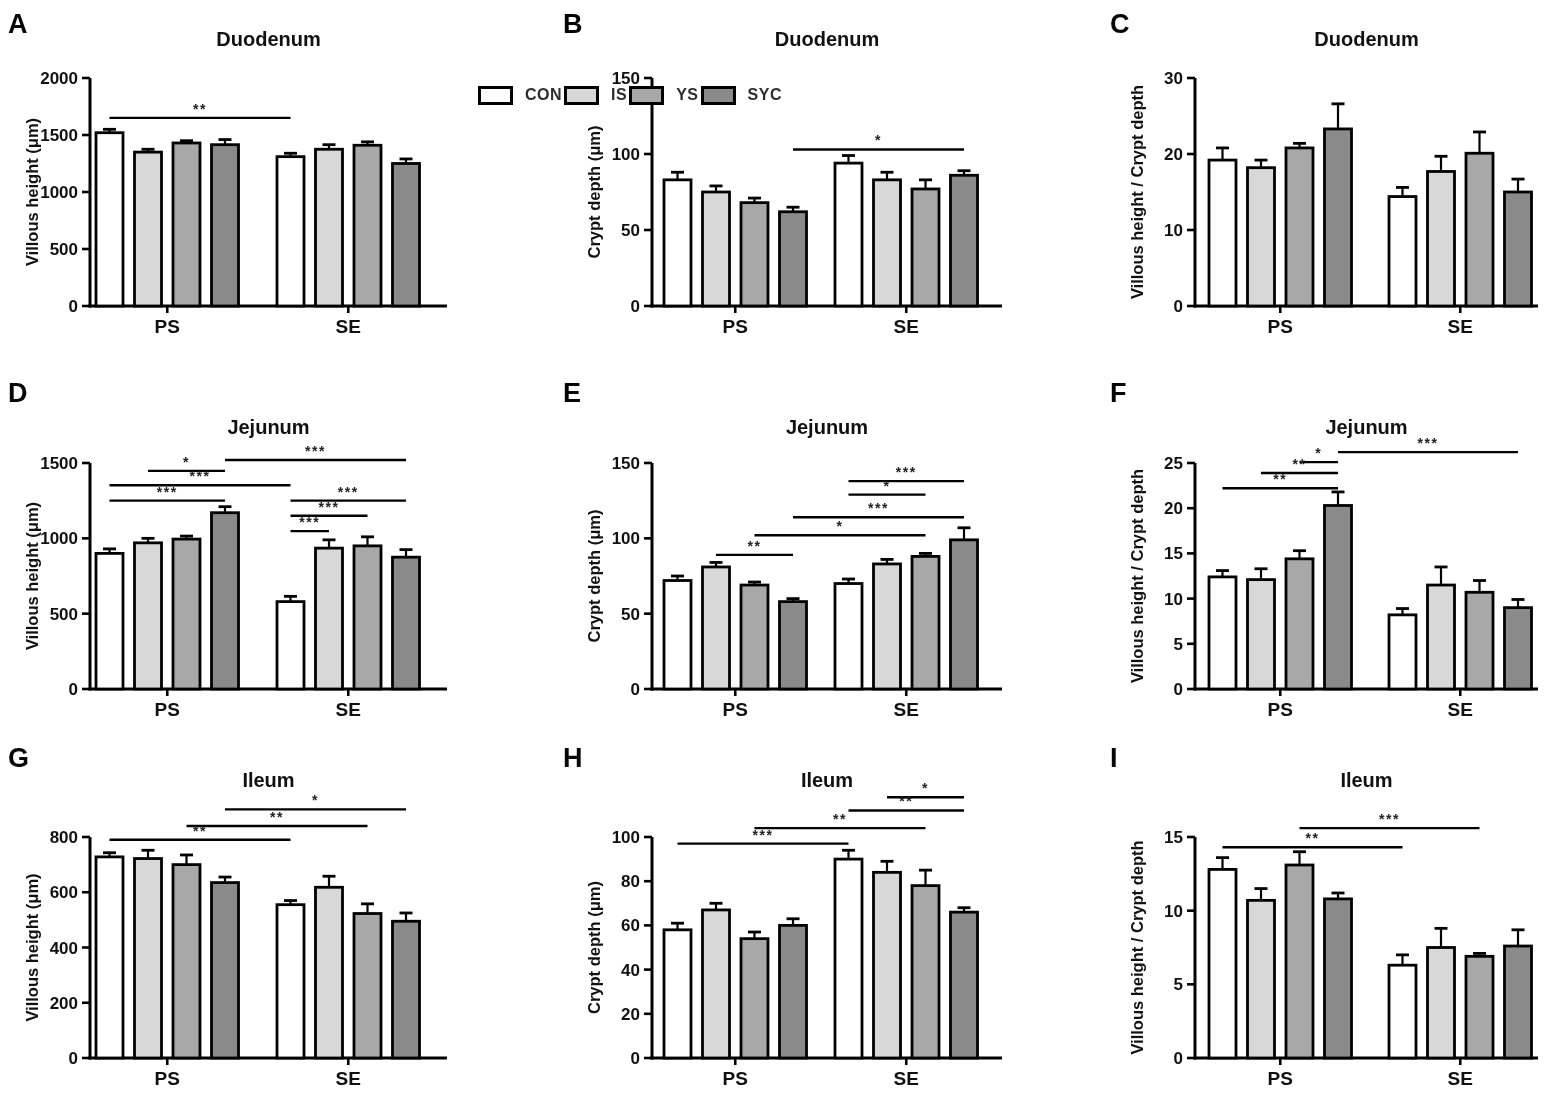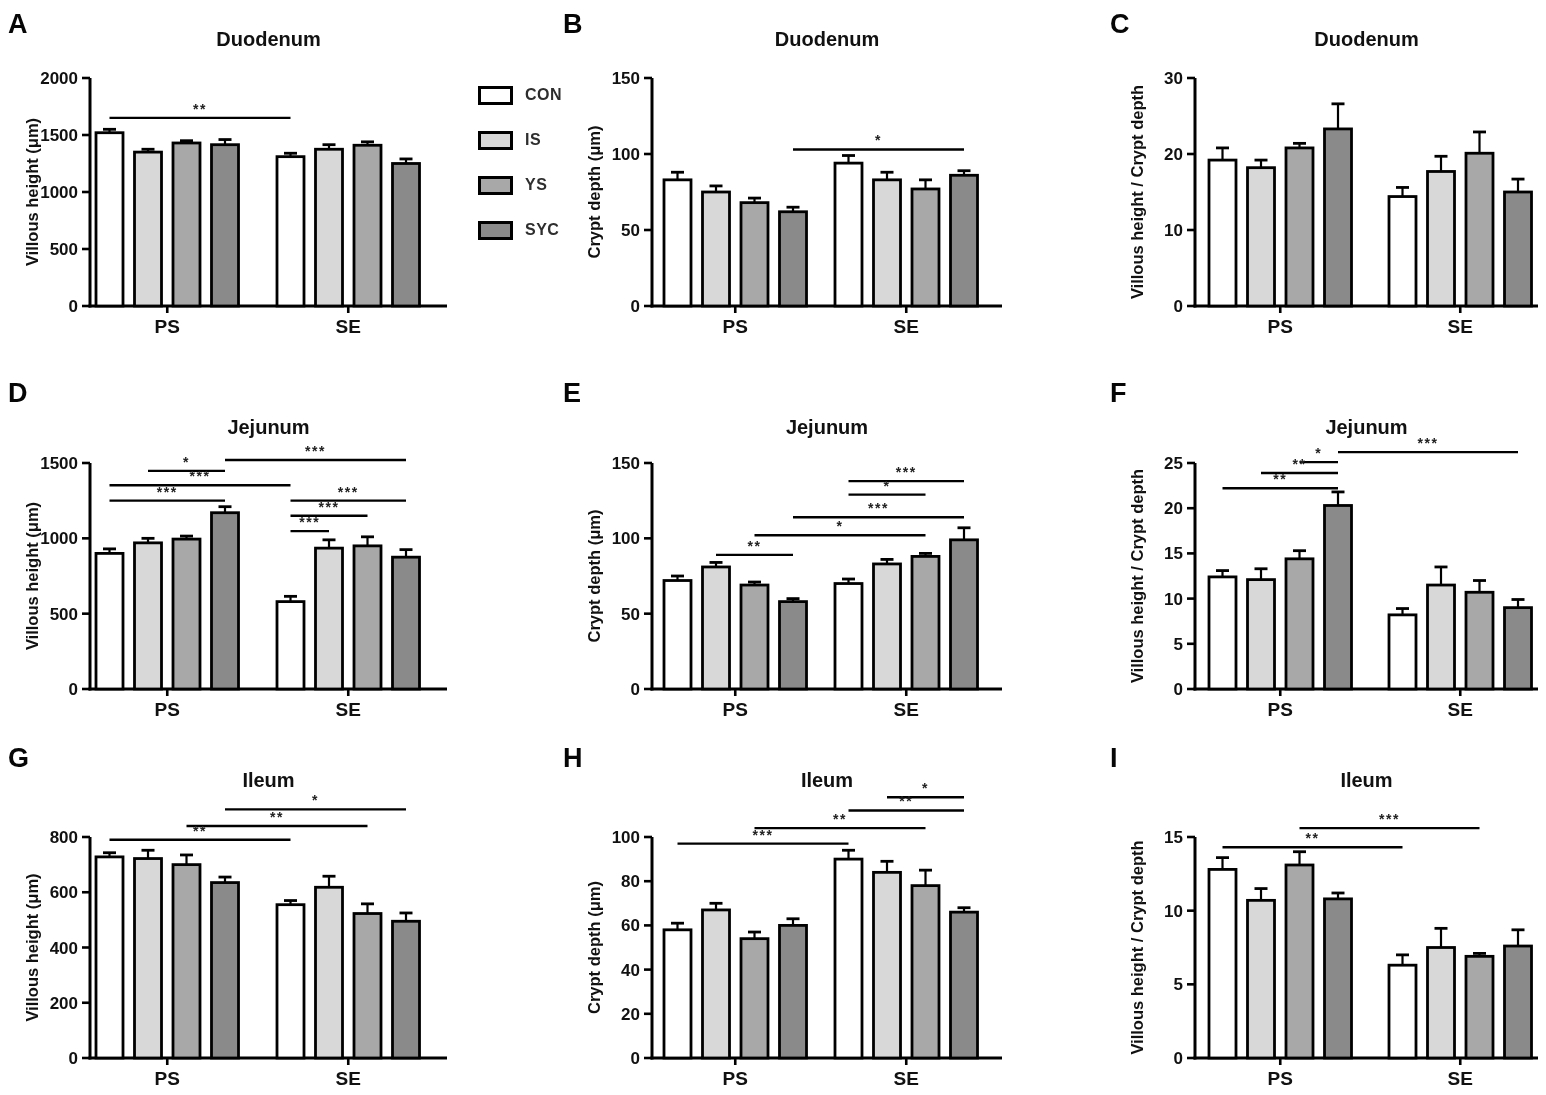--- a/index.html
+++ b/index.html
@@ -1,21 +1,21 @@
 <!DOCTYPE html>
 <html><head>
 <meta charset="utf-8">
 <style>
   html,body{margin:0;padding:0;background:#ffffff;}
   .figure{position:relative;width:1546px;height:1095px;background:#ffffff;overflow:hidden;
           font-family:"Liberation Sans",sans-serif;}
   .panel{position:absolute;width:515px;height:365px;}
   .c0{left:0;} .c1{left:515px;} .c2{left:1035px;}
   .r0{top:0;} .r1{top:365px;} .r2{top:730px;}
-  .legend{position:absolute;left:478px;top:84px;display:flex;flex-direction:column;gap:23px;justify-content:space-between;}
+  .legend{position:absolute;left:478px;top:84px;display:flex;flex-direction:row;gap:2px;justify-content:space-between;}
   .legend-row{display:flex;align-items:center;gap:12px;height:22px;}
   .swatch{width:29px;height:13px;border:3px solid #000;background:#fff;}
   .legend-label{font-size:16px;font-weight:600;color:#2e2e2e;letter-spacing:.5px;}
   
   .t-letter{font:bold 27px "Liberation Sans",sans-serif;fill:#060606;}
   .t-title{font:bold 20px "Liberation Sans",sans-serif;fill:#111;}
   .t-ylab{font:bold 16.5px "Liberation Sans",sans-serif;fill:#111;}
   .t-tick{font:bold 17px "Liberation Sans",sans-serif;fill:#111;}
   .t-group{font:bold 19px "Liberation Sans",sans-serif;fill:#111;}
   .t-sig{font:bold 14px "Liberation Sans",sans-serif;fill:#222;letter-spacing:1.5px;}

